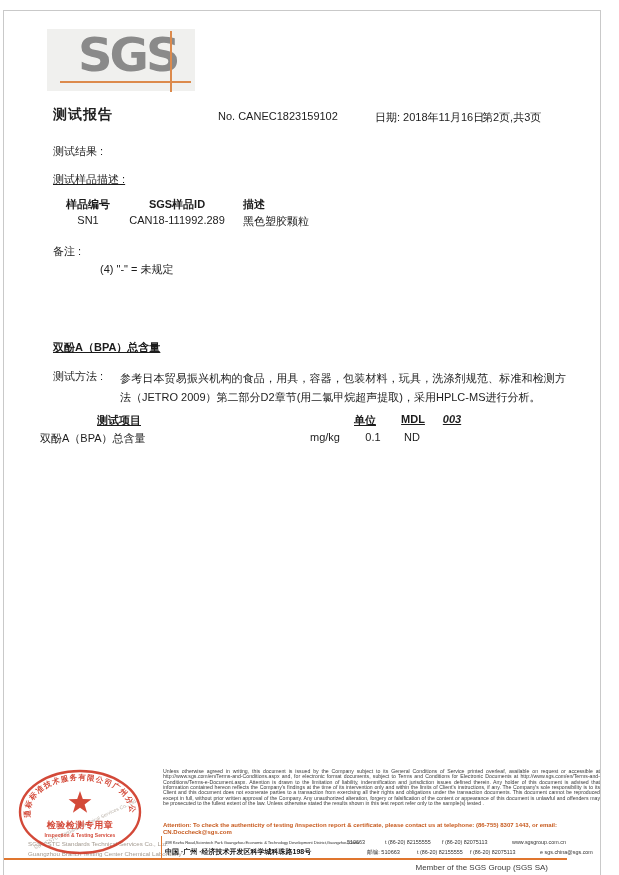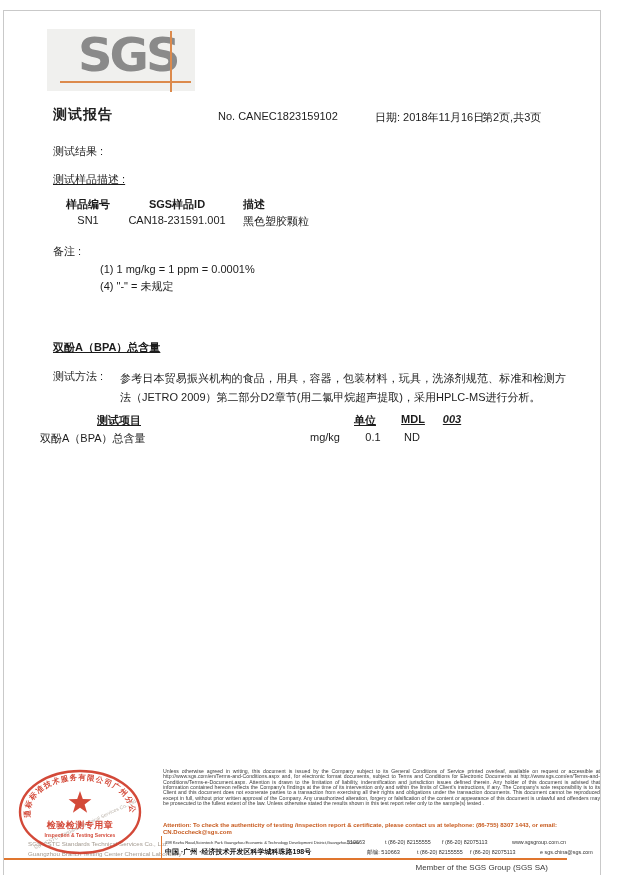--- a/index.html
+++ b/index.html
@@ -102,27 +102,26 @@
 <div class="abs body-text" id="results-label">测试结果 :</div>
 <div class="abs body-text" id="sample-desc-label">测试样品描述 :</div>
 
 <div class="abs" id="st-header">
   <span class="st-cell st-head c-sn">样品编号</span>
   <span class="st-cell st-head c-id">SGS样品ID</span>
   <span class="st-cell st-head c-desc">描述</span>
 </div>
 <div class="abs" id="st-row1">
   <span class="st-cell c-sn">SN1</span>
-  <span class="st-cell c-id">CAN18-231591.001</span>
+  <span class="st-cell c-id">CAN18-111992.289</span>
   <span class="st-cell c-desc">黑色塑胶颗粒</span>
 </div>
 
 <div class="abs body-text" id="notes-label">备注 :</div>
 <div class="abs" id="notes-list">
-  <div>(1) 1 mg/kg = 1 ppm = 0.0001%</div>
   <div>(4) "-" = 未规定</div>
 </div>
 
 <div class="abs" id="analyte-title">双酚A（BPA）总含量</div>
 <div class="abs body-text" id="method-label">测试方法 :</div>
 <div class="abs" id="method-text">参考日本贸易振兴机构的食品，用具，容器，包装材料，玩具，洗涤剂规范、标准和检测方法（JETRO 2009）第二部分D2章节(用二氯甲烷超声提取)，采用HPLC-MS进行分析。</div>
 
 <div class="abs" id="rt-header">
   <span class="rt-cell rt-head rt-item-h">测试项目</span>
   <span class="rt-cell rt-head rt-unit">单位</span>

